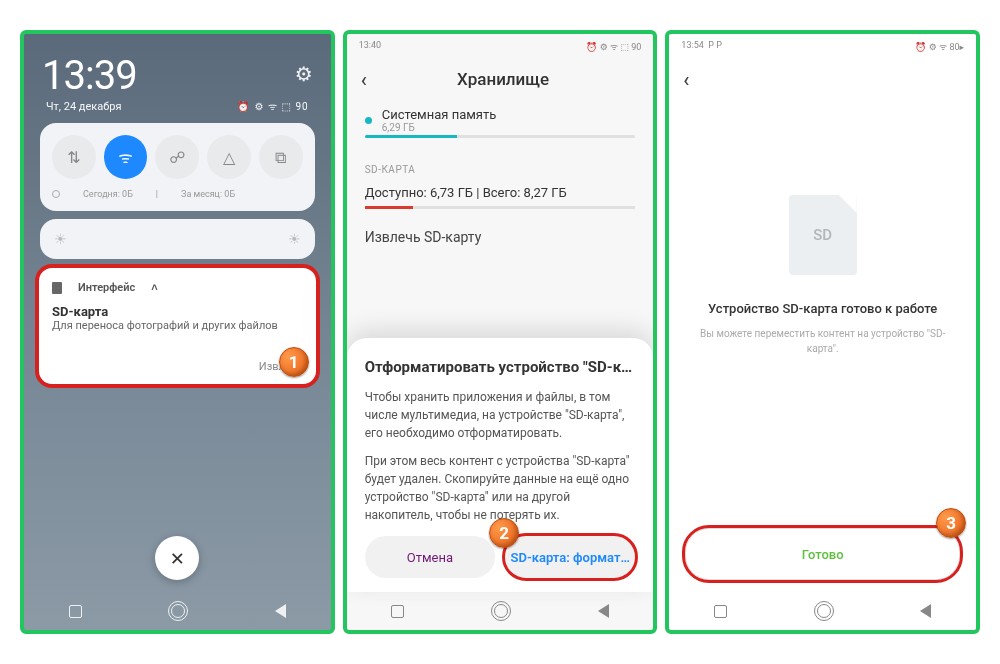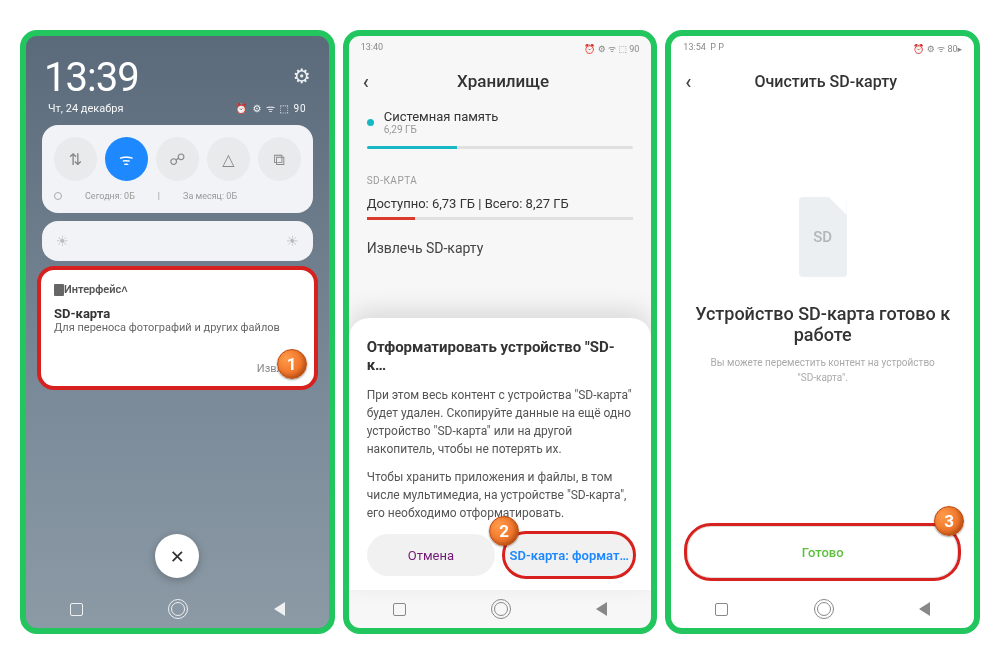--- a/index.html
+++ b/index.html
@@ -1,17 +1,17 @@
 <!DOCTYPE html>
 <html><head>
 <meta charset="utf-8">
 <style>
 * { margin: 0; padding: 0; box-sizing: border-box; font-family: -apple-system, Roboto, Arial, sans-serif; }
 body { background: #fff; width: 1000px; height: 664px; display: flex; gap: 8px; padding: 30px 20px; }
-.phone { flex: 1; border-radius: 17px; overflow: hidden; position: relative; background: #fff; border: 6px solid #22c55e; }
+.phone { flex: 1; border-radius: 6px; overflow: hidden; position: relative; background: #fff; border: 4px solid #22c55e; }
 
 
 .s1 {
   background: linear-gradient(180deg, #5a6a7a 0%, #7a8a98 60%, #8c9aa6 100%);
   color: #fff;
   display: flex; flex-direction: column;
 }
 .s1-status { display:flex; justify-content: space-between; padding: 18px 18px 0; font-size: 40px; font-weight: 300; align-items:flex-start;}
 .s1-time { font-size: 40px; font-weight: 400; letter-spacing: -1px;}
 .s1-gear { font-size: 20px; opacity:.9; padding-top:10px;}
@@ -22,21 +22,21 @@
 .qs-row { display:flex; gap:8px; justify-content:space-between;}
 .qs-btn { width:44px; height:44px; border-radius:50%; background:#e8eaec; display:flex; align-items:center; justify-content:center; font-size:16px; color:#888;}
 .qs-btn.active { background:#1e88ff; color:#fff;}
 .qs-data { font-size:9px; color:#999; margin-top:10px; display:flex; align-items:center; gap:23px;}
 .qs-dot { width:8px; height:8px; border-radius:50%; border:1.5px solid #aaa;}
 
 .bright-card { margin: 8px 16px 0; background: rgba(245,246,248,.98); border-radius: 16px; padding: 12px 14px; display:flex; justify-content:space-between; color:#bbb; font-size:14px;}
 
 .notif-card { margin: 8px 14px 0; background: #fff; color:#333; border-radius: 14px; padding: 14px 14px 12px; position:relative;}
 .notif-card.hl { outline: 4px solid #d6211e; outline-offset: -1px; box-shadow: 0 0 0 2px #fff inset;}
-.notif-app { font-size:11px; font-weight:600; color:#555; display:flex; align-items:center; gap:0;}
+.notif-app { font-size:11px; font-weight:600; color:#555; display:flex; align-items:center; gap:16px;}
 .notif-app-ico { width:10px; height:12px; background:#666; border-radius:1px;}
 .notif-title { font-size:13px; font-weight:700; margin-top:10px;}
 .notif-body { font-size:11px; color:#666; margin-top:0;}
 .notif-act { font-size:11px; color:#888; margin-top:28px; text-align:right;}
 .badge { position:absolute; width:30px; height:30px; border-radius:50%; background: radial-gradient(circle at 30% 30%, #ff9a4a, #e65a12); color:#fff; font-weight:700; display:flex; align-items:center; justify-content:center; font-size:17px; box-shadow: inset -2px -2px 4px rgba(0,0,0,.25), 0 1px 2px rgba(0,0,0,.4); border:1px solid #c04a0a;}
 .notif-card .badge { right:8px; bottom:8px;}
 
 .close-fab { width:44px; height:44px; border-radius:50%; background:#fff; color:#333; display:flex; align-items:center; justify-content:center; font-size:18px; margin: auto auto 12px; box-shadow:0 2px 8px rgba(0,0,0,.25);}
 
 .navbar { height:38px; display:flex; justify-content:space-around; align-items:center; color:#dcdcdc; font-size:14px;}
@@ -47,21 +47,21 @@
 .nav-circ.dbl:after{content:"";position:absolute;left:-4px;top:-4px;right:-4px;bottom:-4px;border:1.5px solid currentColor;border-radius:50%;}
 .nav-tri { width:0; height:0; border-top:7px solid transparent; border-bottom:7px solid transparent; border-right:11px solid currentColor;}
 
 
 .s2 { background:#f7f7f7; color:#333; display:flex; flex-direction:column;}
 .s2-status { font-size:9px; color:#888; padding:6px 12px; display:flex; justify-content:space-between;}
 .s2-hdr { display:flex; align-items:center; padding: 8px 14px 14px; font-size:17px; font-weight:500;}
 .s2-back { font-size:20px; color:#444; margin-right: 40px;}
 .s2-hdr-title { flex:1; text-align:center; margin-left:-40px;}
 
-.sys-row { padding: 2px 18px 11px; display:flex; align-items:center; gap:10px;}
+.sys-row { padding: 2px 18px 2px; display:flex; align-items:center; gap:10px;}
 .sys-dot { width:7px; height:7px; border-radius:50%; background:#17b8c4;}
 .sys-txt { font-size:13px;}
 .sys-sub { font-size:10px; color:#999;}
 .sys-bar-row{padding:0 18px 8px;}
 .sys-bar { height:3px; background:#e0e0e0; border-radius:2px; overflow:hidden;}
 .sys-bar-fill { height:100%; width:34%; background:#17b8c4;}
 
 .sd-sect { font-size:10px; letter-spacing:.5px; color:#9a9a9a; padding: 18px 18px 10px;}
 .sd-avail { font-size:13px; padding: 0 18px;}
 .sd-bar { margin: 6px 18px 0; height:3px; background:#e0e0e0;}
@@ -80,24 +80,24 @@
 
 .s2 .navbar, .s3 .navbar { color:#888;}
 
 
 .s3 { background:#fff; color:#333; display:flex; flex-direction:column;}
 .s3-hdr { display:flex; align-items:center; padding: 8px 14px 14px; font-size:16px; font-weight:500;}
 .s3-back { font-size:20px; color:#444; margin-right:30px;}
 .s3-hdr-title { flex:1; text-align:center; margin-left:-30px;}
 
 .sd-ill-wrap { flex:0 0 auto; display:flex; flex-direction:column; align-items:center; margin-top:90px;}
-.sd-ill { width:48px; height:80px; background:#eceff1; border-radius:4px; position:relative; display:flex; align-items:center; justify-content:center; color:#b0b6ba; font-size:15px; font-weight:500;}
+.sd-ill { width:68px; height:80px; background:#eceff1; border-radius:4px; position:relative; display:flex; align-items:center; justify-content:center; color:#b0b6ba; font-size:15px; font-weight:500;}
 .sd-ill:before { content:""; position:absolute; right:0; top:0; width:18px; height:18px; background:#fff; clip-path: polygon(100% 0, 0 0, 100% 100%);}
 
-.s3-ready { font-size:18px; font-weight:500; text-align:center; margin-top:26px; padding:0 20px;}
+.s3-ready { font-size:13px; font-weight:500; text-align:center; margin-top:26px; padding:0 20px;}
 .s3-hint { font-size:10px; color:#aaa; text-align:center; margin-top:10px; line-height:1.5; padding:0 30px;}
 
 .done-wrap { margin: auto 16px 12px; position:relative;}
 .done-btn { height:52px; border-radius:24px; border:1px solid #ddd; display:flex; align-items:center; justify-content:center; color:#5fbf3f; font-size:13px; font-weight:500; outline:3px solid #d6211e;}
 .done-wrap .badge { right:-6px; top:-20px;}
 </style>
 </head>
 <body>
 
 <div class="phone s1">
@@ -179,22 +179,22 @@
   <div class="sd-sect">SD-КАРТА</div>
   <div class="sd-avail">Доступно: 6,73 ГБ | Всего: 8,27 ГБ</div>
   <div class="sd-bar">
       <div class="sd-bar-fill"></div>
     </div>
   <div class="sd-eject">Извлечь SD-карту</div>
 
   <div class="sheet">
     <div class="sheet-title">Отформатировать устройство "SD-к…</div>
     <div class="sheet-body">
+      <p>Чтобы хранить приложения и файлы, в том числе мультимедиа, на устройстве "SD-карта", его необходимо отформатировать.</p>
       <p>При этом весь контент с устройства "SD-карта" будет удален. Скопируйте данные на ещё одно устройство "SD-карта" или на другой накопитель, чтобы не потерять их.</p>
-      <p>Чтобы хранить приложения и файлы, в том числе мультимедиа, на устройстве "SD-карта", его необходимо отформатировать.</p>
     </div>
     <div class="sheet-btns">
       <div class="sheet-btn sheet-cancel">Отмена</div>
       <div class="sheet-btn sheet-fmt">
         <span>SD-карта: формат…</span>
         <div class="badge">2</div>
       </div>
     </div>
   </div>
 
@@ -205,21 +205,20 @@
   </div>
 </div>
 
 <div class="phone s3">
   <div class="s2-status">
     <span><span>13:54</span>&nbsp;&nbsp;<span>P P</span></span>
     <span>⏰ ⚙ ᯤ 80▸</span>
   </div>
   <div class="s3-hdr">
     <span class="s3-back">‹</span>
-    <span class="s3-hdr-title">Очистить SD-карту</span>
   </div>
 
   <div class="sd-ill-wrap">
     <div class="sd-ill">
       <span>SD</span>
     </div>
   </div>
 
   <div class="s3-ready">Устройство SD-карта готово к работе</div>
   <div class="s3-hint">Вы можете переместить контент на устройство "SD-карта".</div>

